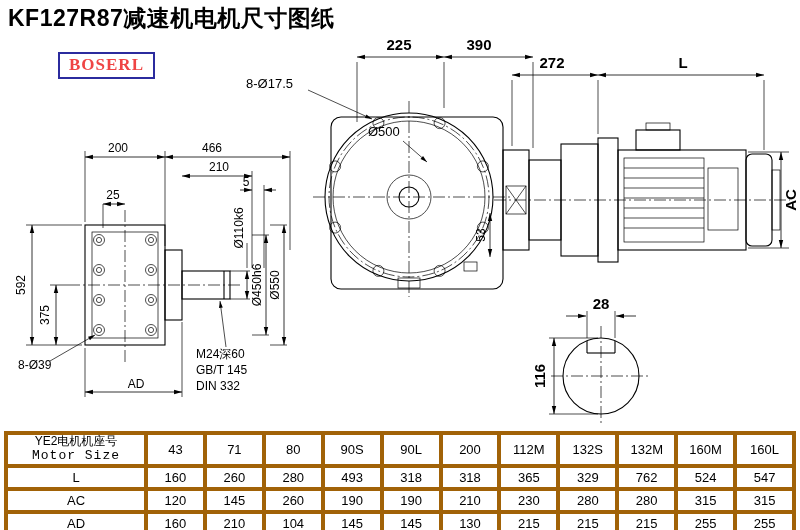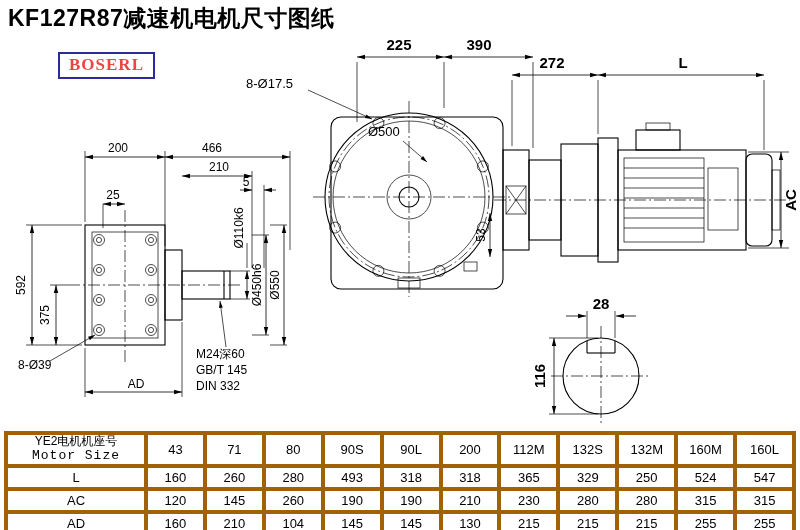--- a/index.html
+++ b/index.html
@@ -297,21 +297,21 @@
     <tr>
           <td>L</td>
           <td>160</td>
           <td>260</td>
           <td>280</td>
           <td>493</td>
           <td>318</td>
           <td>318</td>
           <td>365</td>
           <td>329</td>
-          <td>250</td>
+          <td>762</td>
           <td>524</td>
           <td>547</td>
         </tr>
         <tr>
           <td>AC</td>
           <td>120</td>
           <td>145</td>
           <td>260</td>
           <td>190</td>
           <td>190</td>

